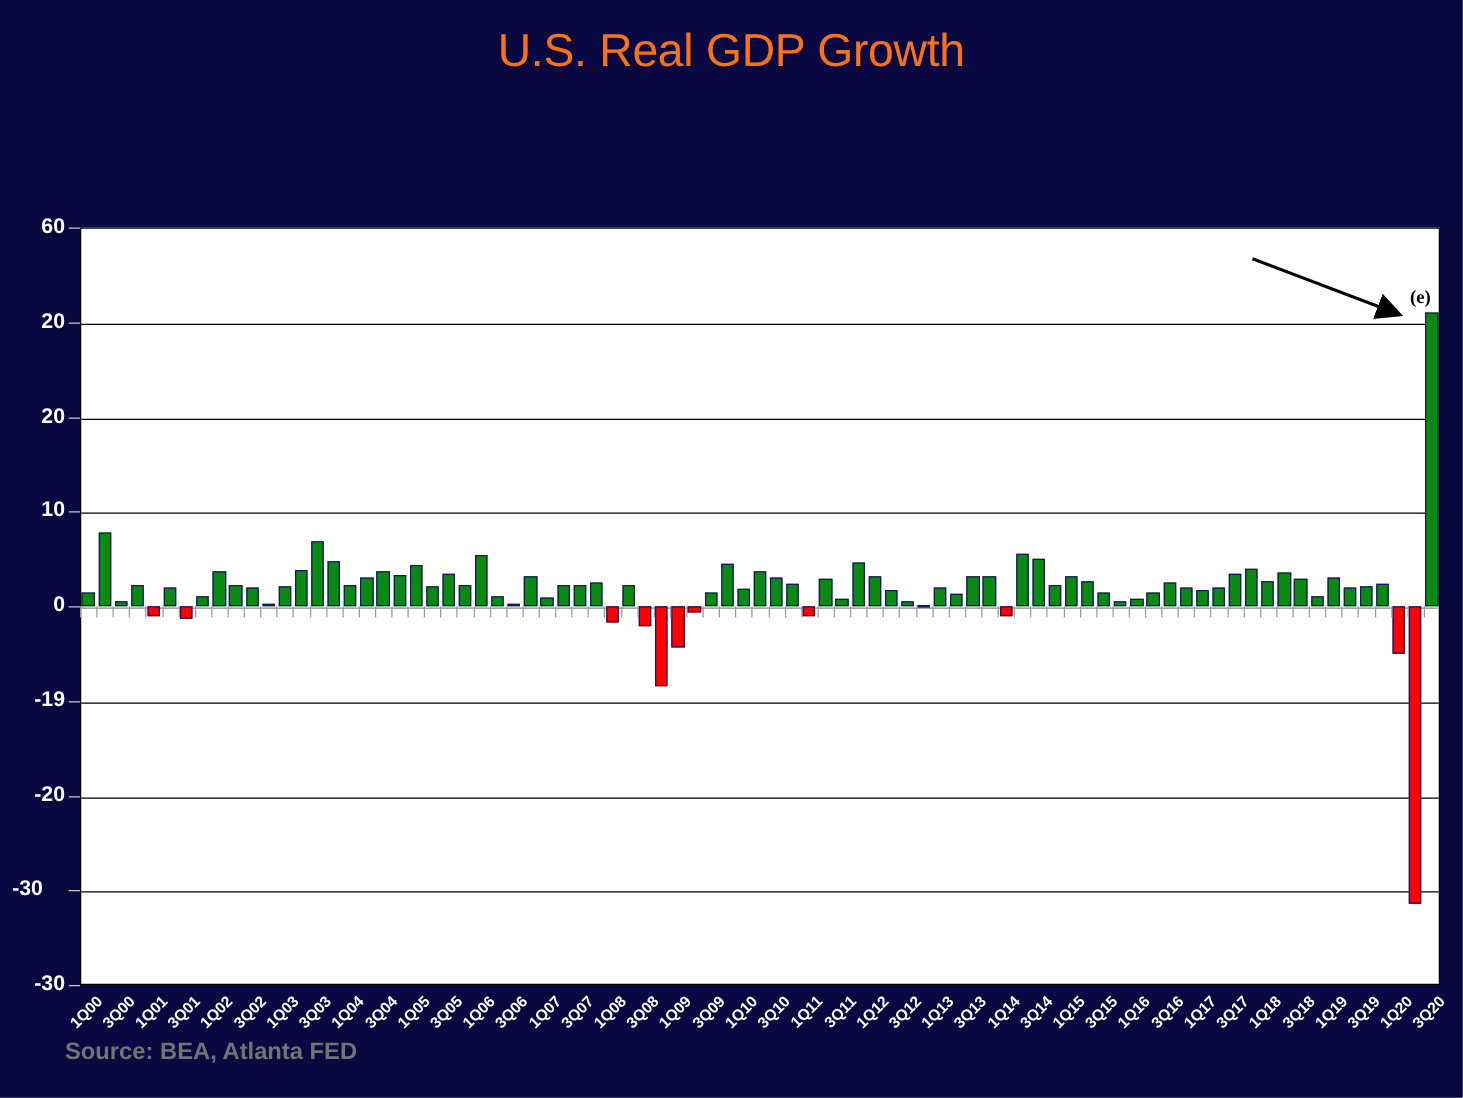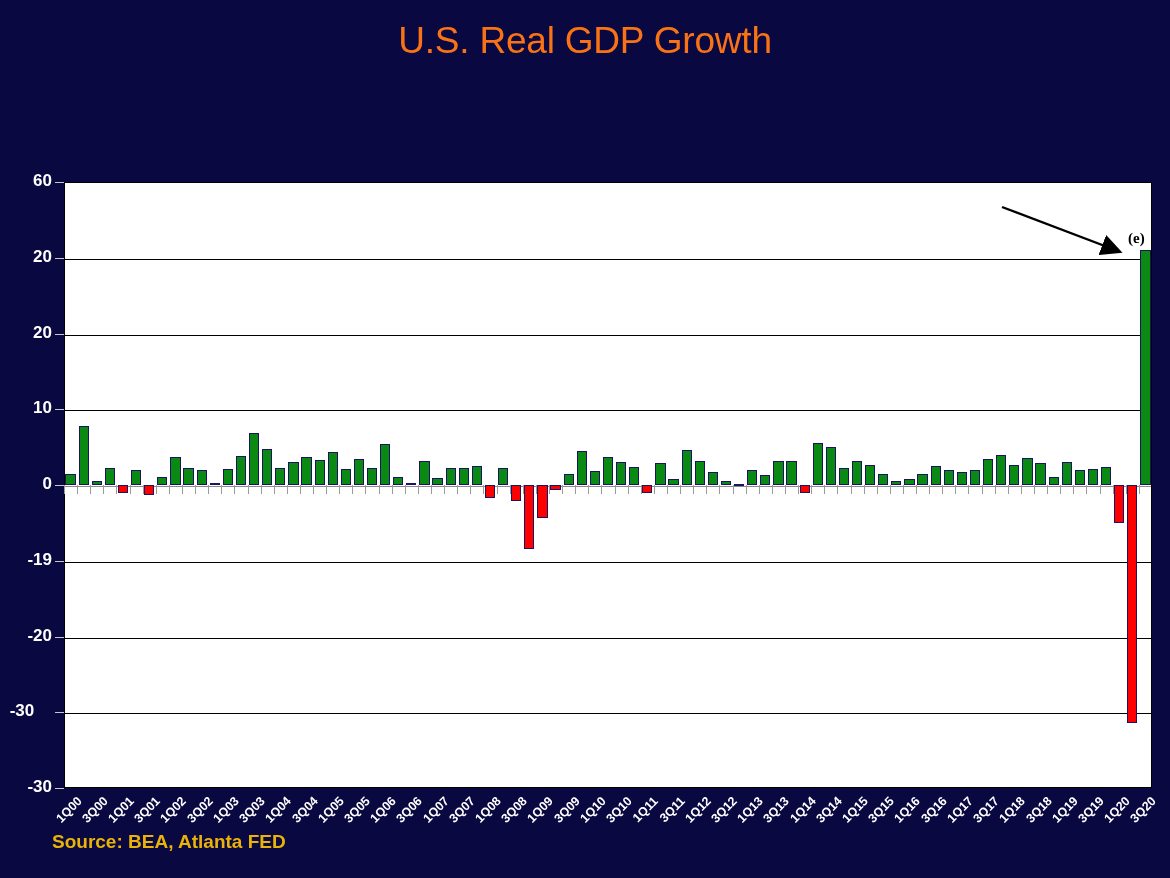--- a/index.html
+++ b/index.html
@@ -146,21 +146,21 @@
     font-size: 15px;
     font-weight: bold;
     z-index: 6;
   }
 
   
   #source-note {
     position: absolute;
     left: 52px;
     top: 831px;
-    color: #eab308;
+    color: #737373;
     font-size: 19px;
     font-weight: bold;
   }
 </style>
 </head>
 <body>
 
 <div id="slide">
 
   <div id="title-block">

